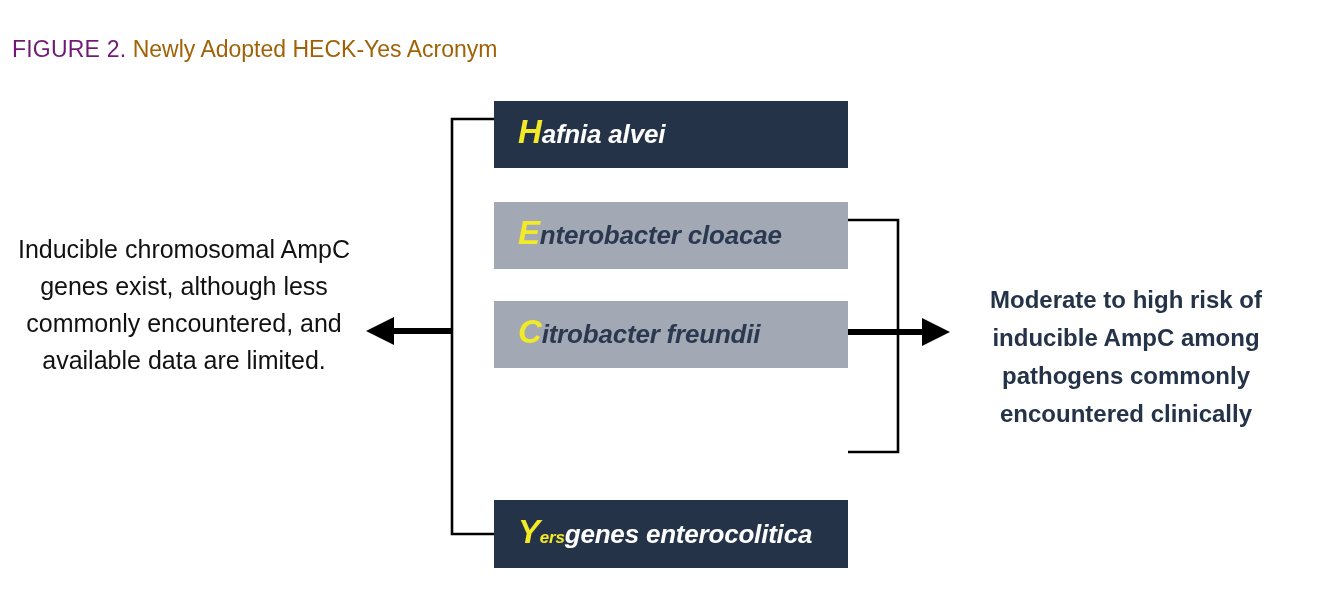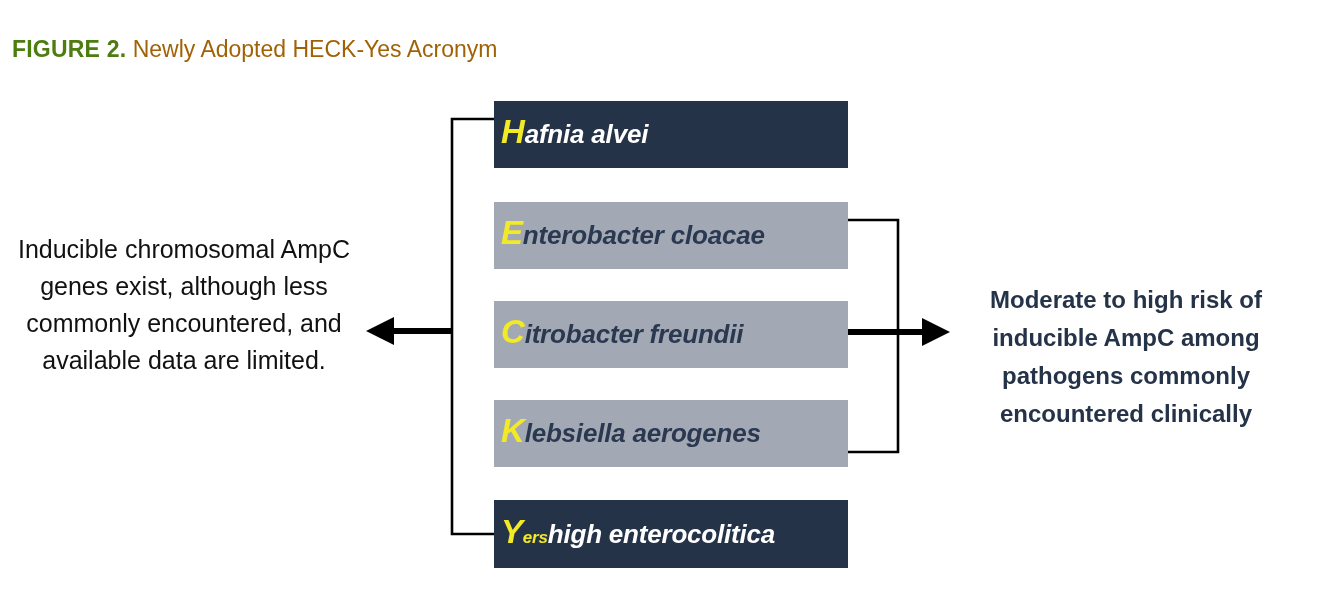--- a/index.html
+++ b/index.html
@@ -19,22 +19,22 @@
   
   .fig-title {
     position: absolute;
     left: 12px;
     top: 34px;
     font-size: 23px;
     line-height: 30px;
     white-space: nowrap;
   }
   .fig-title .fig-label {
-    font-weight: bold;
-    color: #4d7c0f;
+    font-weight: normal;
+    color: #701a75;
     letter-spacing: 0.2px;
   }
   .fig-title .fig-caption {
     font-weight: normal;
     color: #a16207;
   }
 
   
   .diagram {
     position: absolute;
@@ -46,21 +46,21 @@
 
   
   .species-box {
     position: absolute;
     left: 494px;
     width: 354px;
     height: 67px;
     display: flex;
     align-items: center;
     box-sizing: border-box;
-    padding-left: 7px;
+    padding-left: 24px;
   }
   .species-box .sp-name {
     font-style: italic;
     font-weight: bold;
     font-size: 26px;
     letter-spacing: -0.2px;
     white-space: nowrap;
   }
   .species-box .lead {
     font-size: 33px;
@@ -156,25 +156,22 @@
   </div>
 
   <div class="species-box gray box-e">
     <span class="sp-name"><span class="lead">E</span><span>nterobacter cloacae</span></span>
   </div>
 
   <div class="species-box gray box-c">
     <span class="sp-name"><span class="lead">C</span><span>itrobacter freundii</span></span>
   </div>
 
-  <div class="species-box gray box-k">
-    <span class="sp-name"><span class="lead">K</span><span>lebsiella aerogenes</span></span>
-  </div>
 
   <div class="species-box dark box-y">
-    <span class="sp-name"><span class="lead">Y</span><span class="lead-run">ers</span><span>high enterocolitica</span></span>
+    <span class="sp-name"><span class="lead">Y</span><span class="lead-run">ers</span><span>genes enterocolitica</span></span>
   </div>
 
   <div class="side-text side-left">Inducible chromosomal AmpC genes exist, although less commonly encountered, and available data are limited.</div>
 
   <div class="side-text side-right">Moderate to high risk of inducible AmpC among pathogens commonly encountered clinically</div>
 
 </div>
 
 </body></html>

